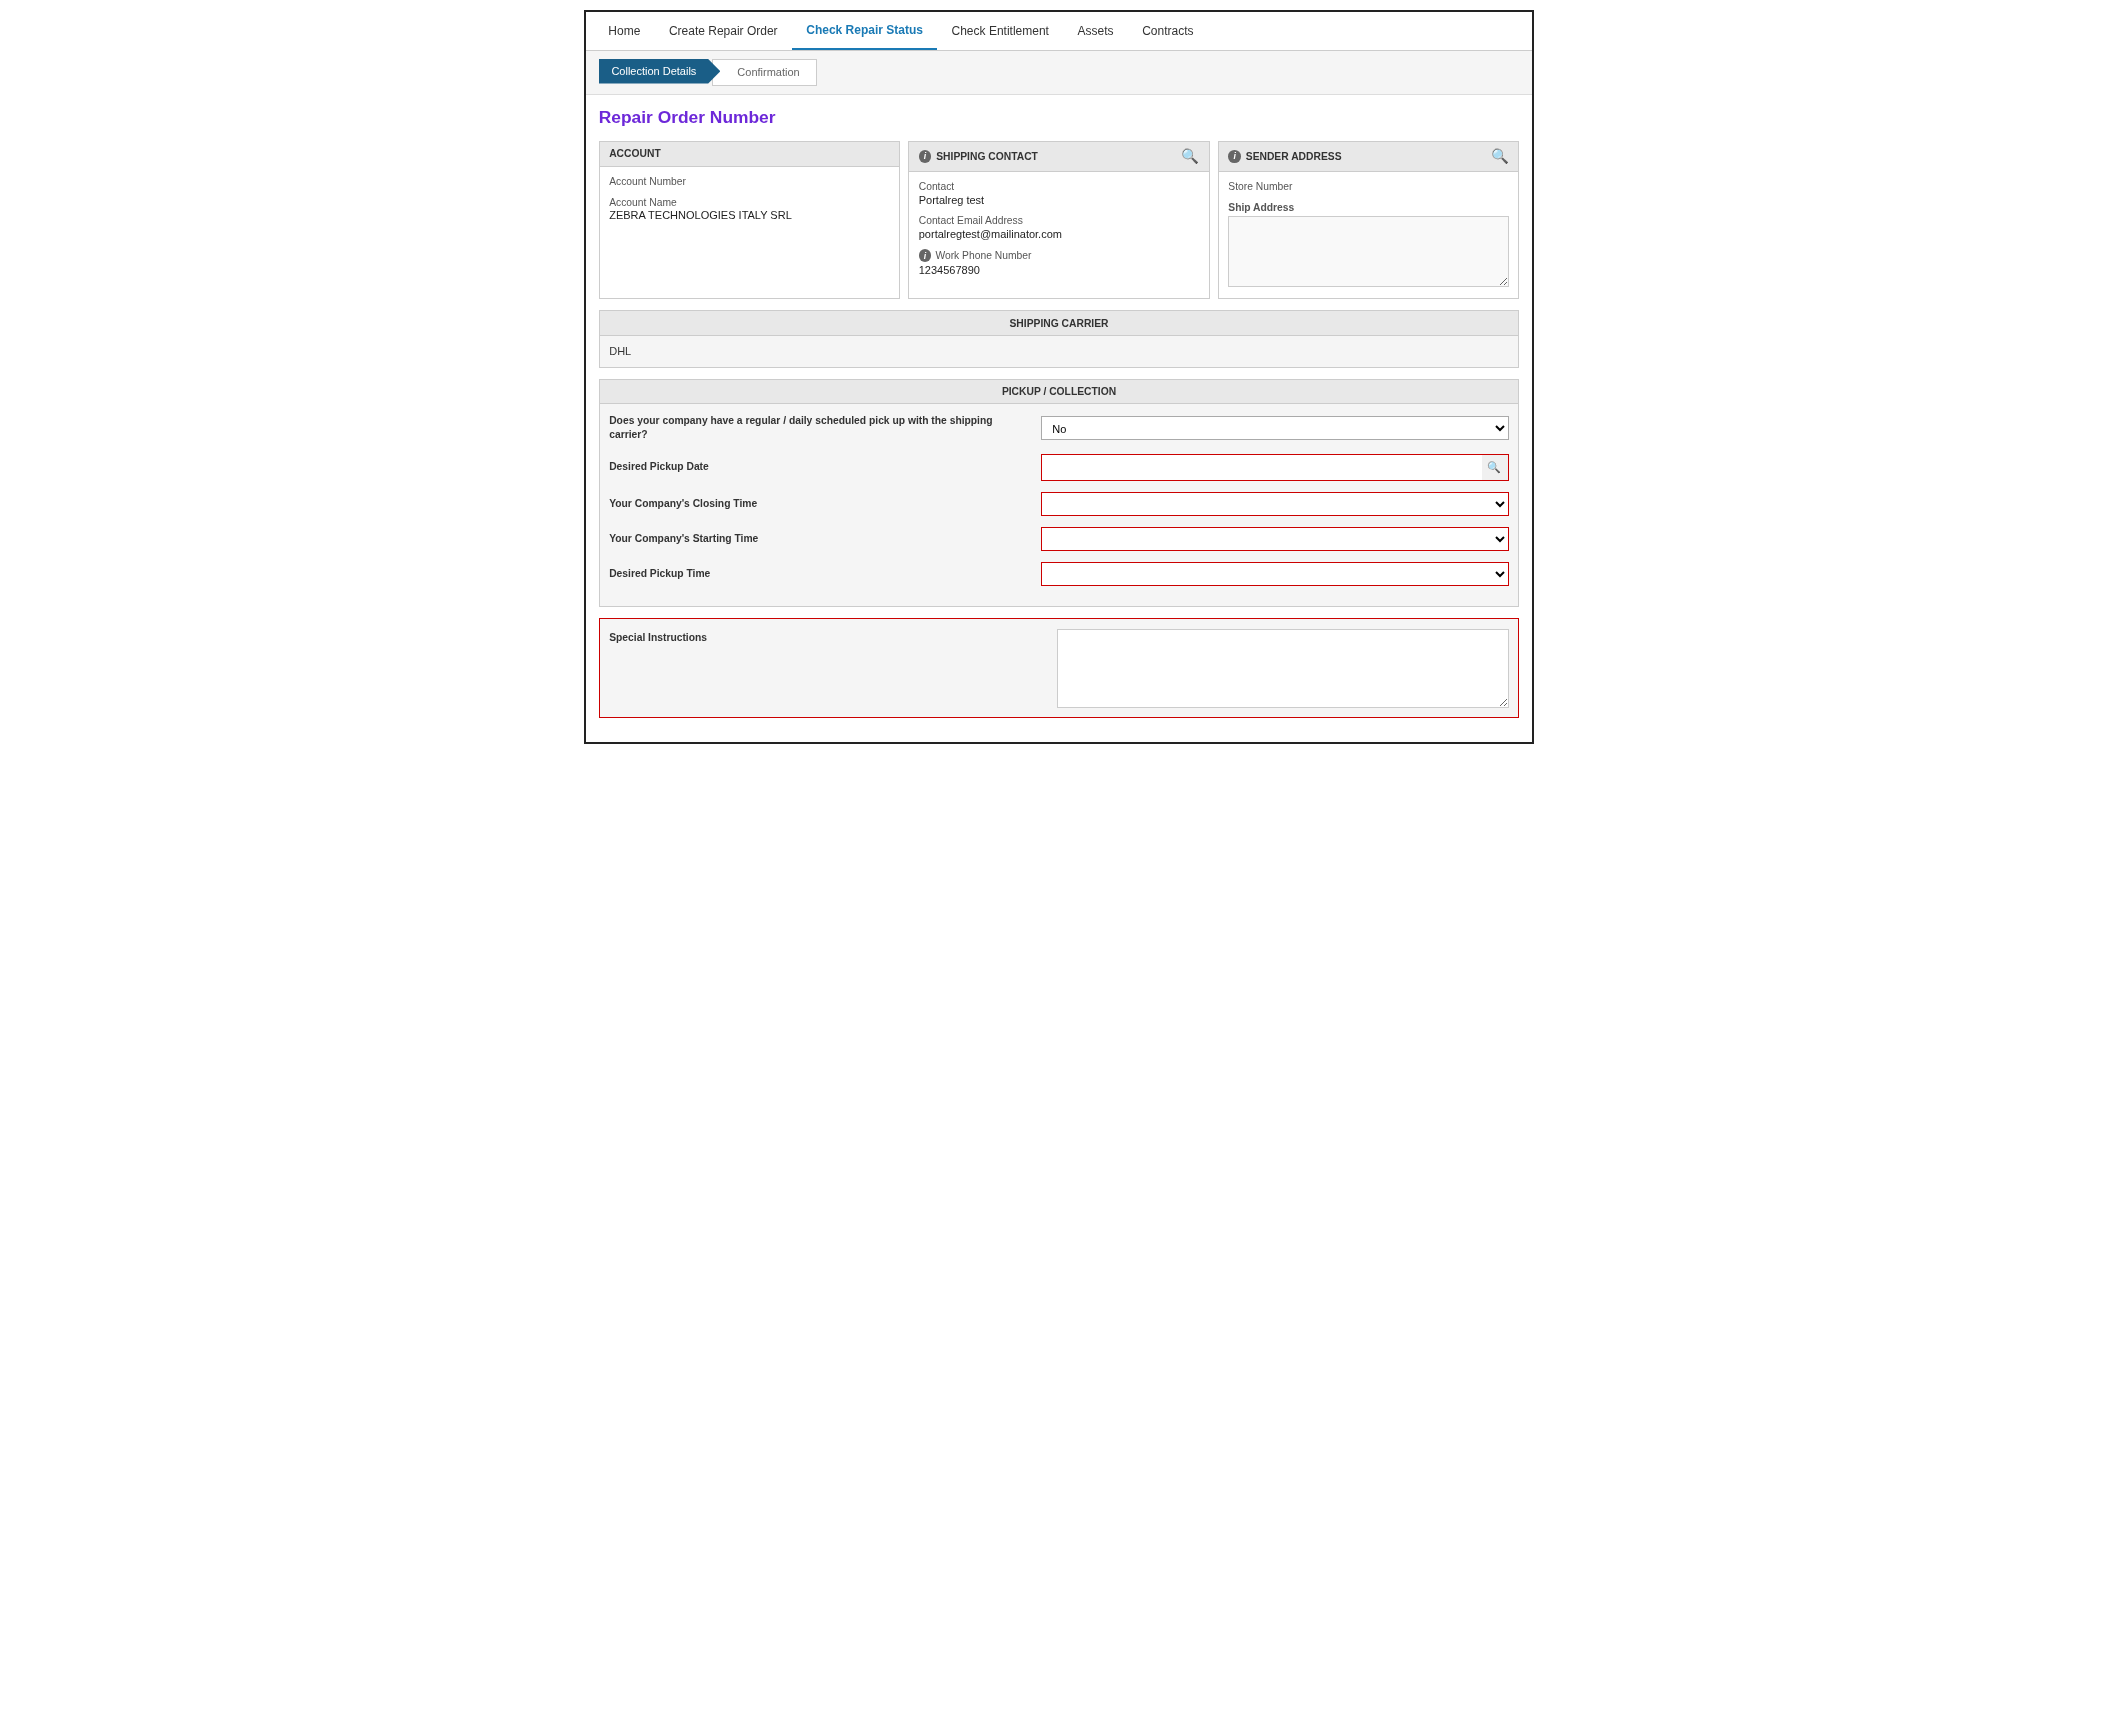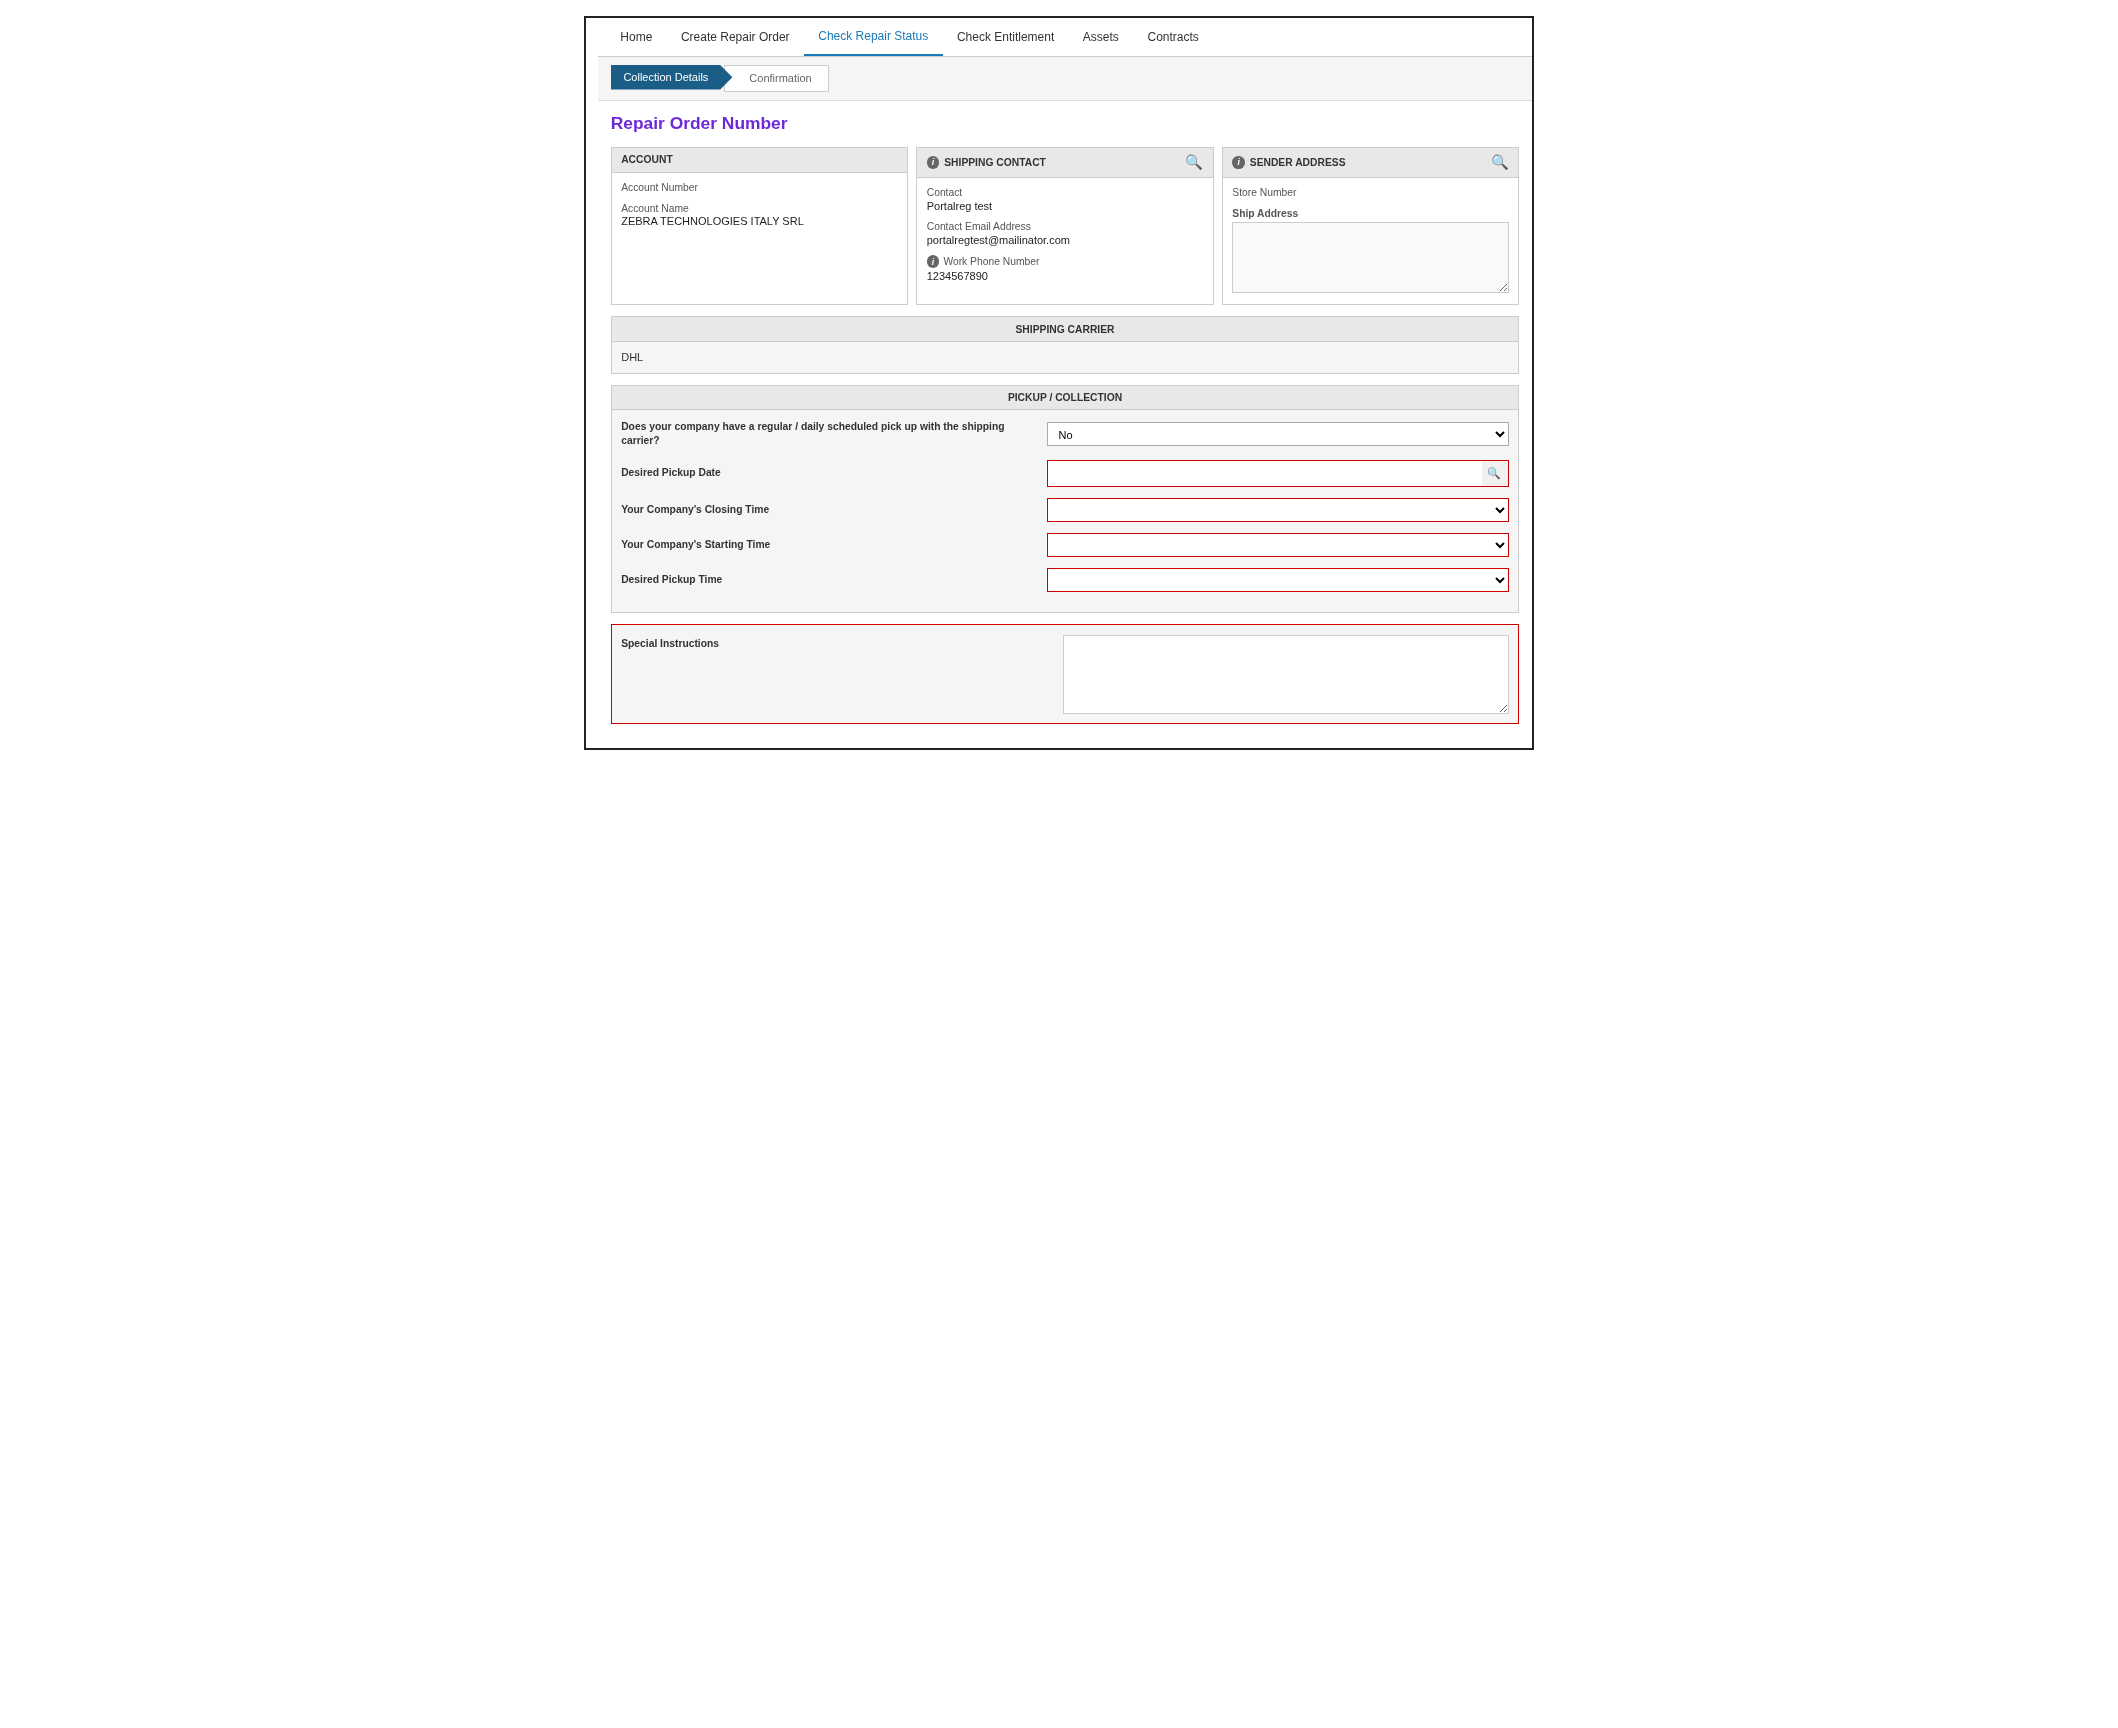--- a/index.html
+++ b/index.html
@@ -16,21 +16,21 @@
     .nav-item {
       padding: 11px 14.3px;
       cursor: pointer;
       font-size: 12px;
       color: #333;
       white-space: nowrap;
     }
     .nav-item.active {
       color: #1a7ab5;
       border-bottom: 2.4px solid #1a7ab5;
-      font-weight: normal;
+      font-weight: bold;
     }
 
     
     .breadcrumb-row {
       display: flex;
       align-items: flex-start;
       padding: 8px 12.7px;
       background: #f5f5f5;
       border-bottom: 0.8px solid #ddd;
     }
@@ -235,22 +235,21 @@
       font-size: 10.3px;
       padding: 4.8px;
       resize: vertical;
       background: #fff;
     }
 
     
     .outer-wrapper {
       border: 2.4px solid #222;
       max-width: 950px;
-      margin: 16px auto;
-      padding-left: 12px;
+      margin: 10px auto;
     }
   </style>
 </head>
 <body>
 
 <div class="outer-wrapper">
 
   <div class="nav-bar">
     <div class="nav-item">Home</div>
     <div class="nav-item">Create Repair Order</div>

